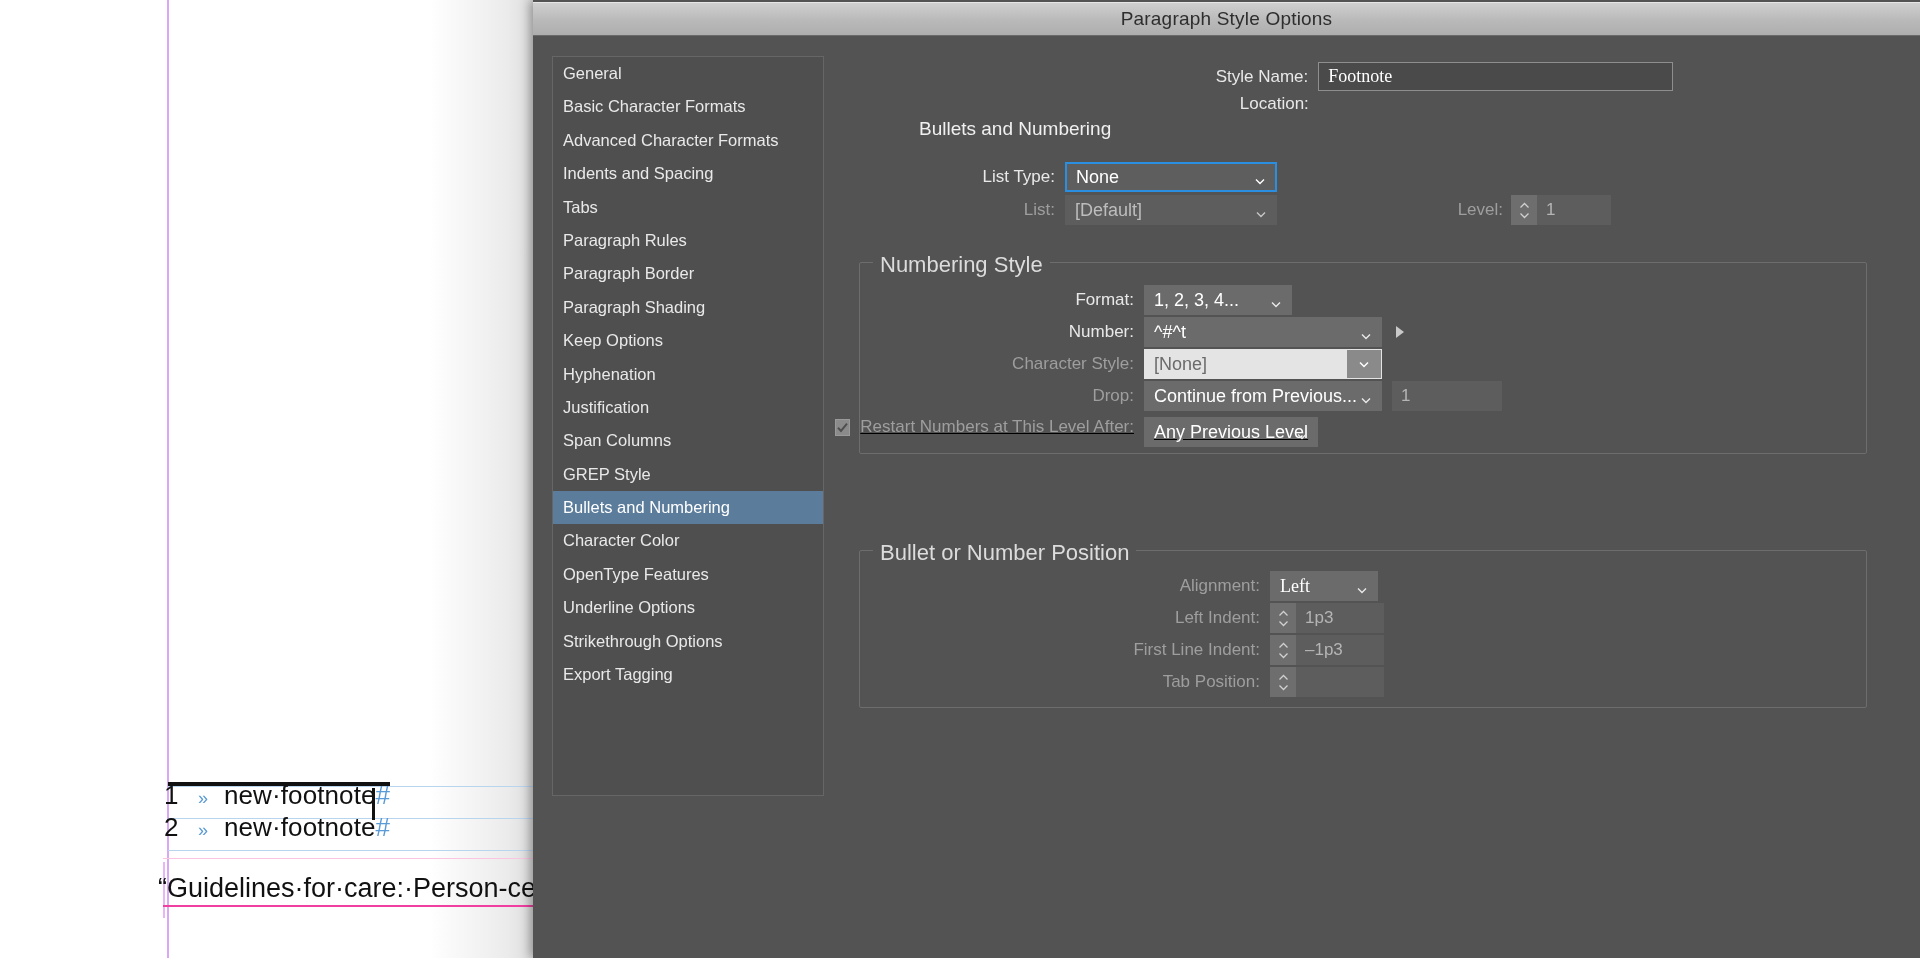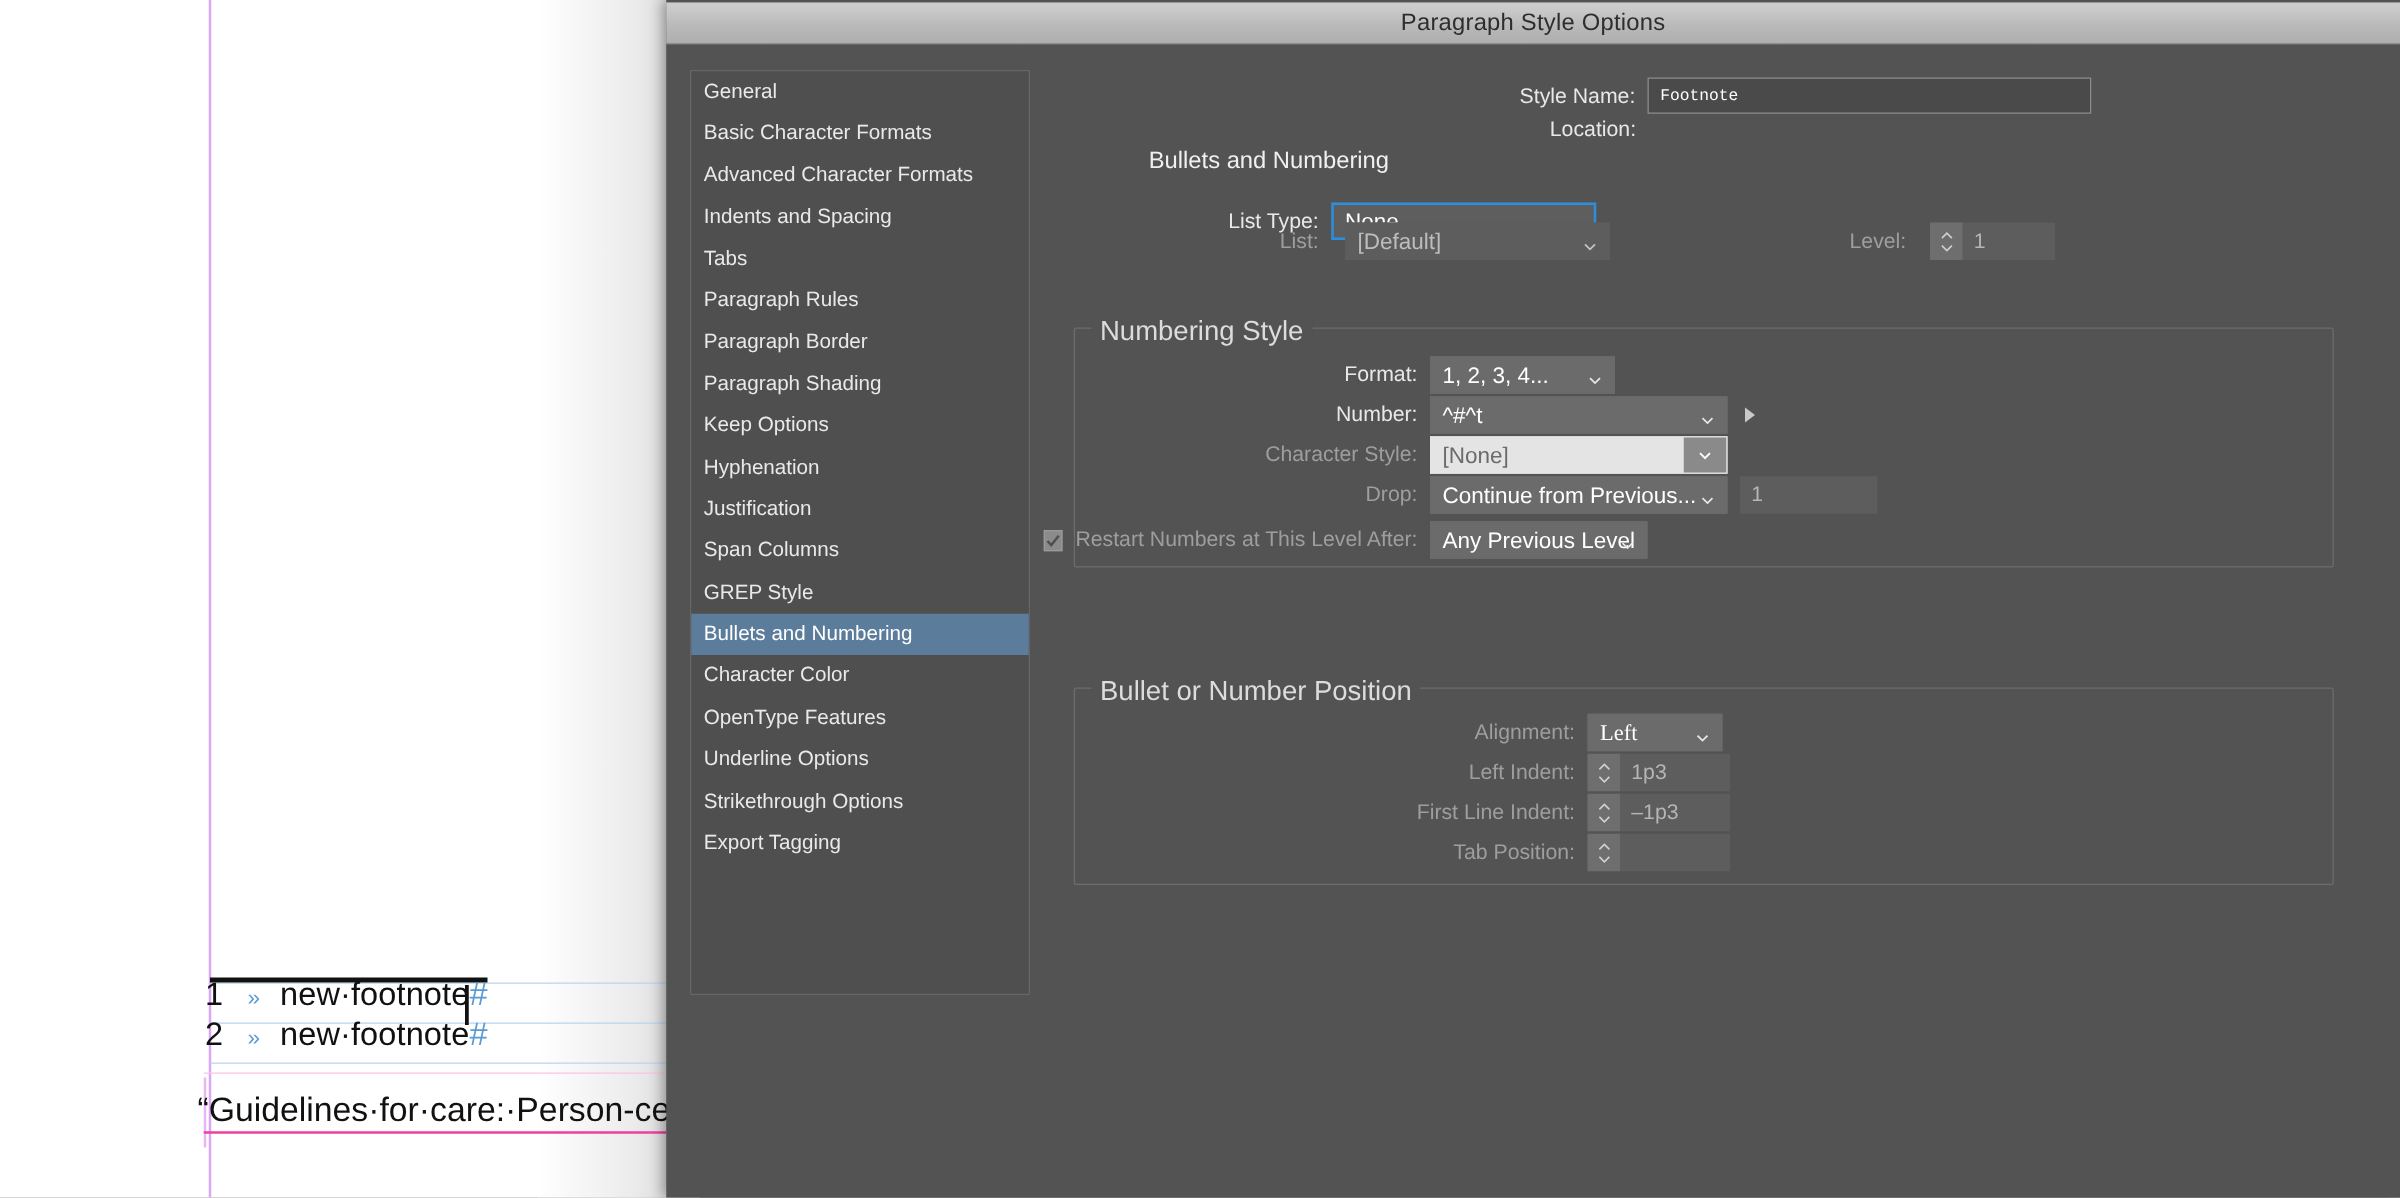--- a/index.html
+++ b/index.html
@@ -103,22 +103,22 @@
   .lbl{
     font-size:17px;color:#e8e8e8;text-align:right;
     font-family:"Liberation Sans", sans-serif;white-space:nowrap;
   }
   .lbl.dim{color:#9e9e9e;}
 
   .textfield{
     background:#4a4a4a;border:1px solid #8e8e8e;
     height:29px;box-sizing:border-box;
     display:flex;align-items:center;padding-left:9px;
-    font-size:13px;color:#ffffff;
-    font-family:Liberation Mono, monospace;
+    font-size:18px;color:#ffffff;
+    font-family:Liberation Serif, serif;
   }
 
   .combo{
     position:relative;height:30px;box-sizing:border-box;
     background:#6b6b6b;border:1px solid #6b6b6b;
     display:flex;align-items:center;padding-left:9px;
     font-size:18px;color:#ffffff;white-space:nowrap;
     font-family:"Liberation Sans", sans-serif;
   }
   .combo.focused{border:2px solid #2a8fe0;background:#5e5e5e;}
@@ -252,21 +252,21 @@
       <div class="combo focused" style="width:212px;margin-left:10px;">
         <span>None</span>
         <span class="chev">
           <svg viewBox="0 0 12 12">
               <path d="M2 4.5 L6 8.5 L10 4.5" fill="none" stroke="#ffffff" stroke-width="1.4"></path>
             </svg>
         </span>
       </div>
     </div>
 
-    <div class="row" style="left:0;top:138px;gap:11px;">
+    <div class="row" style="left:0;top:155px;">
       <span class="lbl dim" style="width:222px;">List:</span>
       <div class="combo dim" style="width:212px;margin-left:10px;">
         <span>[Default]</span>
         <span class="chev">
           <svg viewBox="0 0 12 12">
               <path d="M2 4.5 L6 8.5 L10 4.5" fill="none" stroke="#c6c6c6" stroke-width="1.4"></path>
             </svg>
         </span>
       </div>
       <span class="lbl dim" style="width:160px;margin-left:66px;">Level:</span>
@@ -331,21 +331,21 @@
             <svg viewBox="0 0 12 12">
                 <path d="M2 4.5 L6 8.5 L10 4.5" fill="none" stroke="#e8e8e8" stroke-width="1.4"></path>
               </svg>
           </span>
         </div>
         <div class="numfield" style="width:110px;margin-left:10px;background:#5d5d5d;">
           <div class="numval">1</div>
         </div>
       </div>
 
-      <div class="row" style="left:0;top:154px;align-items:center;">
+      <div class="row" style="left:0;top:154px;align-items:flex-start;text-decoration:underline;">
         <div style="width:274px;display:flex;align-items:center;justify-content:flex-end;gap:10px;">
           <div class="checkbox">
             <svg viewBox="0 0 13 13">
                 <path d="M2 6.8 L5 10 L11 2.6" fill="none" stroke="#4f4f4f" stroke-width="2"></path>
               </svg>
           </div>
           <span class="lbl dim">Restart Numbers at This Level After:</span>
         </div>
         <div class="combo" style="width:174px;margin-left:10px;">
           <span>Any Previous Level</span>

